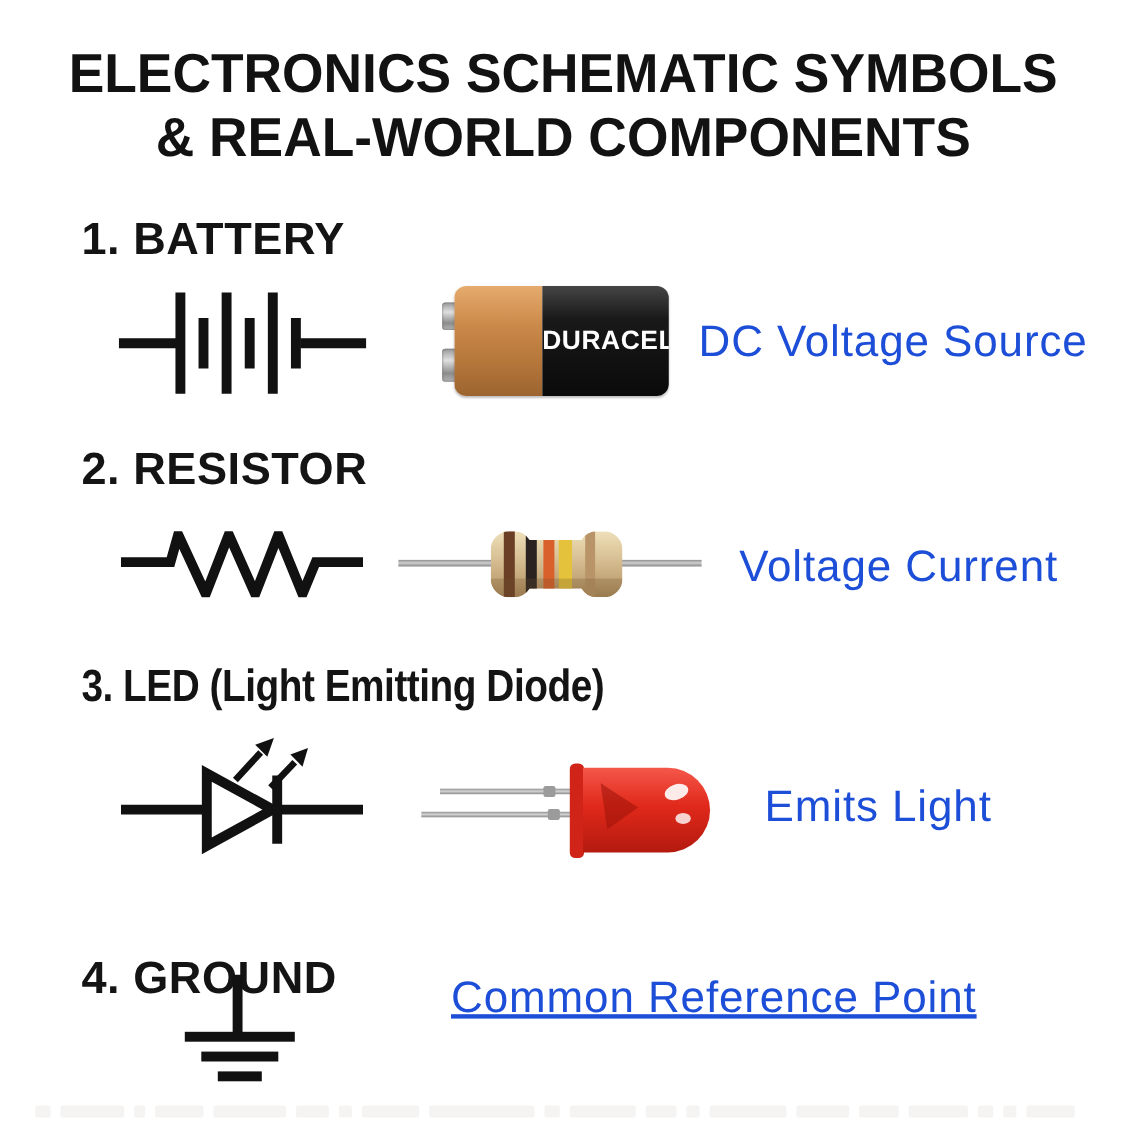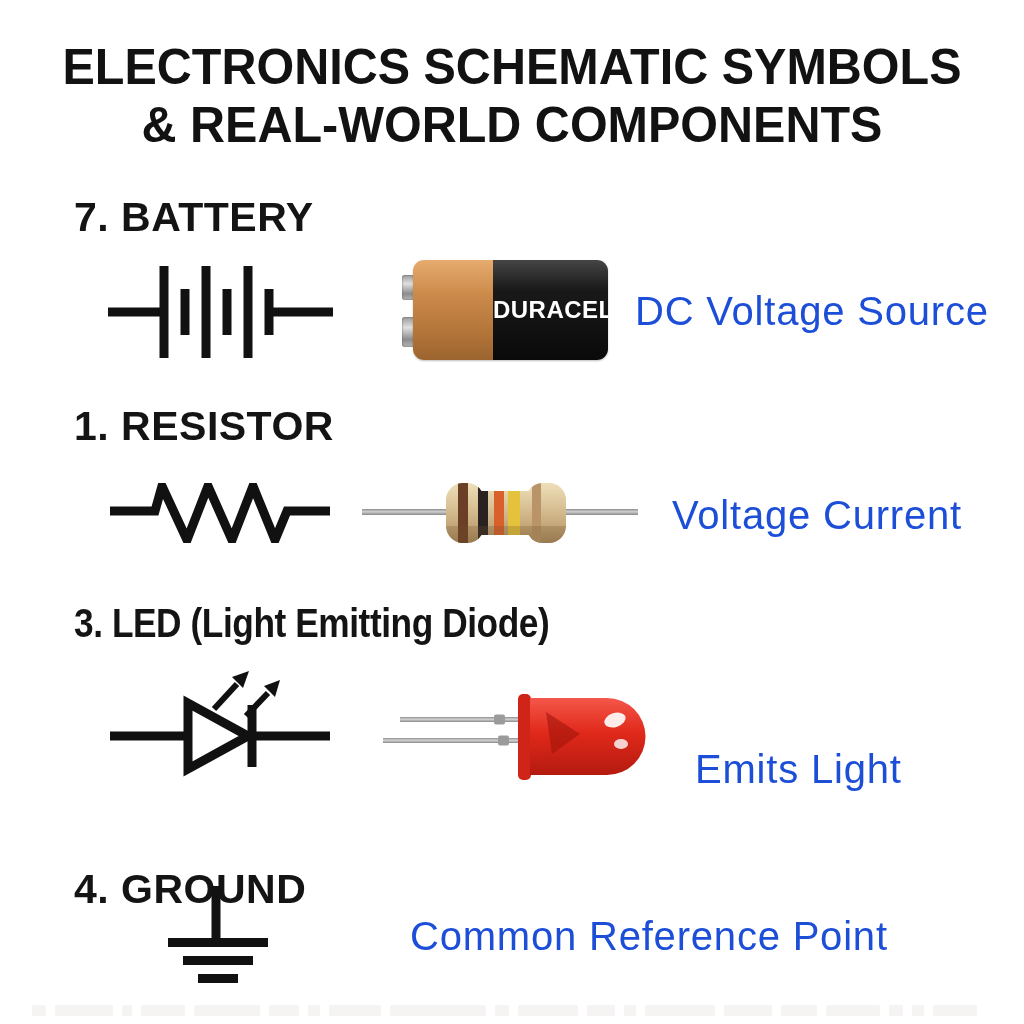--- a/index.html
+++ b/index.html
@@ -22,22 +22,22 @@
   .h-resistor{top:403px;}
   .h-led{top:600px;transform:scaleX(0.86);transform-origin:left center;letter-spacing:-0.5px;}
   .h-ground{top:822px;margin-top:44px;}
   
   .desc{
     position:absolute;font-size:40px;font-weight:400;color:#1d4ed8;
     letter-spacing:0.8px;white-space:nowrap;
   }
   .d-battery{left:635px;top:289px;}
   .d-resistor{left:672px;top:493px;}
-  .d-led{left:695px;top:711px;margin-top:36px;}
-  .d-ground{left:410px;top:914px;}
+  .d-led{left:695px;top:711px;}
+  .d-ground{left:410px;top:885px;text-decoration:underline;}
   
   .sym{position:absolute;}
   .sym-battery{left:108px;top:262px;}
   .sym-resistor{left:108px;top:483px;}
   .sym-led{left:108px;top:654px;}
   .sym-ground{left:166px;top:886px;}
   
   .battery-photo{position:absolute;left:402px;top:258px;width:206px;height:104px;}
   .bat-body{
     position:absolute;left:11px;top:2px;right:0;bottom:2px;border-radius:11px;
@@ -74,21 +74,21 @@
 </head>
 <body>
 
 <div class="canvas">
 
   <div class="title">
     <div>ELECTRONICS SCHEMATIC SYMBOLS</div>
     <div>&amp; REAL-WORLD COMPONENTS</div>
   </div>
 
-  <div class="heading h-battery">7. BATTERY</div>
+  <div class="heading h-battery">1. BATTERY</div>
 
   <svg class="sym sym-battery" width="225" height="100" viewBox="0 0 225 100">
     <g stroke="#111111" stroke-width="9" fill="none">
       <path d="M0 50 H52"></path>
       <path d="M56 4 V96"></path>
       <path d="M77 27 V73"></path>
       <path d="M98 4 V96"></path>
       <path d="M119 27 V73"></path>
       <path d="M140 4 V96"></path>
       <path d="M161 27 V73"></path>
@@ -102,21 +102,21 @@
     <div class="bat-body">
       <div class="bat-copper"></div>
       <div class="bat-black">
         <span class="bat-brand"><span>DURACELL</span></span>
       </div>
     </div>
   </div>
 
   <div class="desc d-battery">DC Voltage Source</div>
 
-  <div class="heading h-resistor">1. RESISTOR</div>
+  <div class="heading h-resistor">2. RESISTOR</div>
 
   <svg class="sym sym-resistor" width="224" height="60" viewBox="0 0 224 60">
     <path d="M2 28 H47 L54 3 L79 57 L100 3 L124 57 L145 3 L167 57 L179 28 H222" stroke="#111111" stroke-width="9" fill="none" stroke-linejoin="miter"></path>
   </svg>
 
   <svg class="resistor-photo" width="276" height="70" viewBox="0 0 276 70">
     <defs>
       <linearGradient id="rBodyGrad" x1="0" y1="0" x2="0" y2="1">
         <stop offset="0%" stop-color="#eedfb9"></stop>
         <stop offset="40%" stop-color="#d8c195"></stop>

